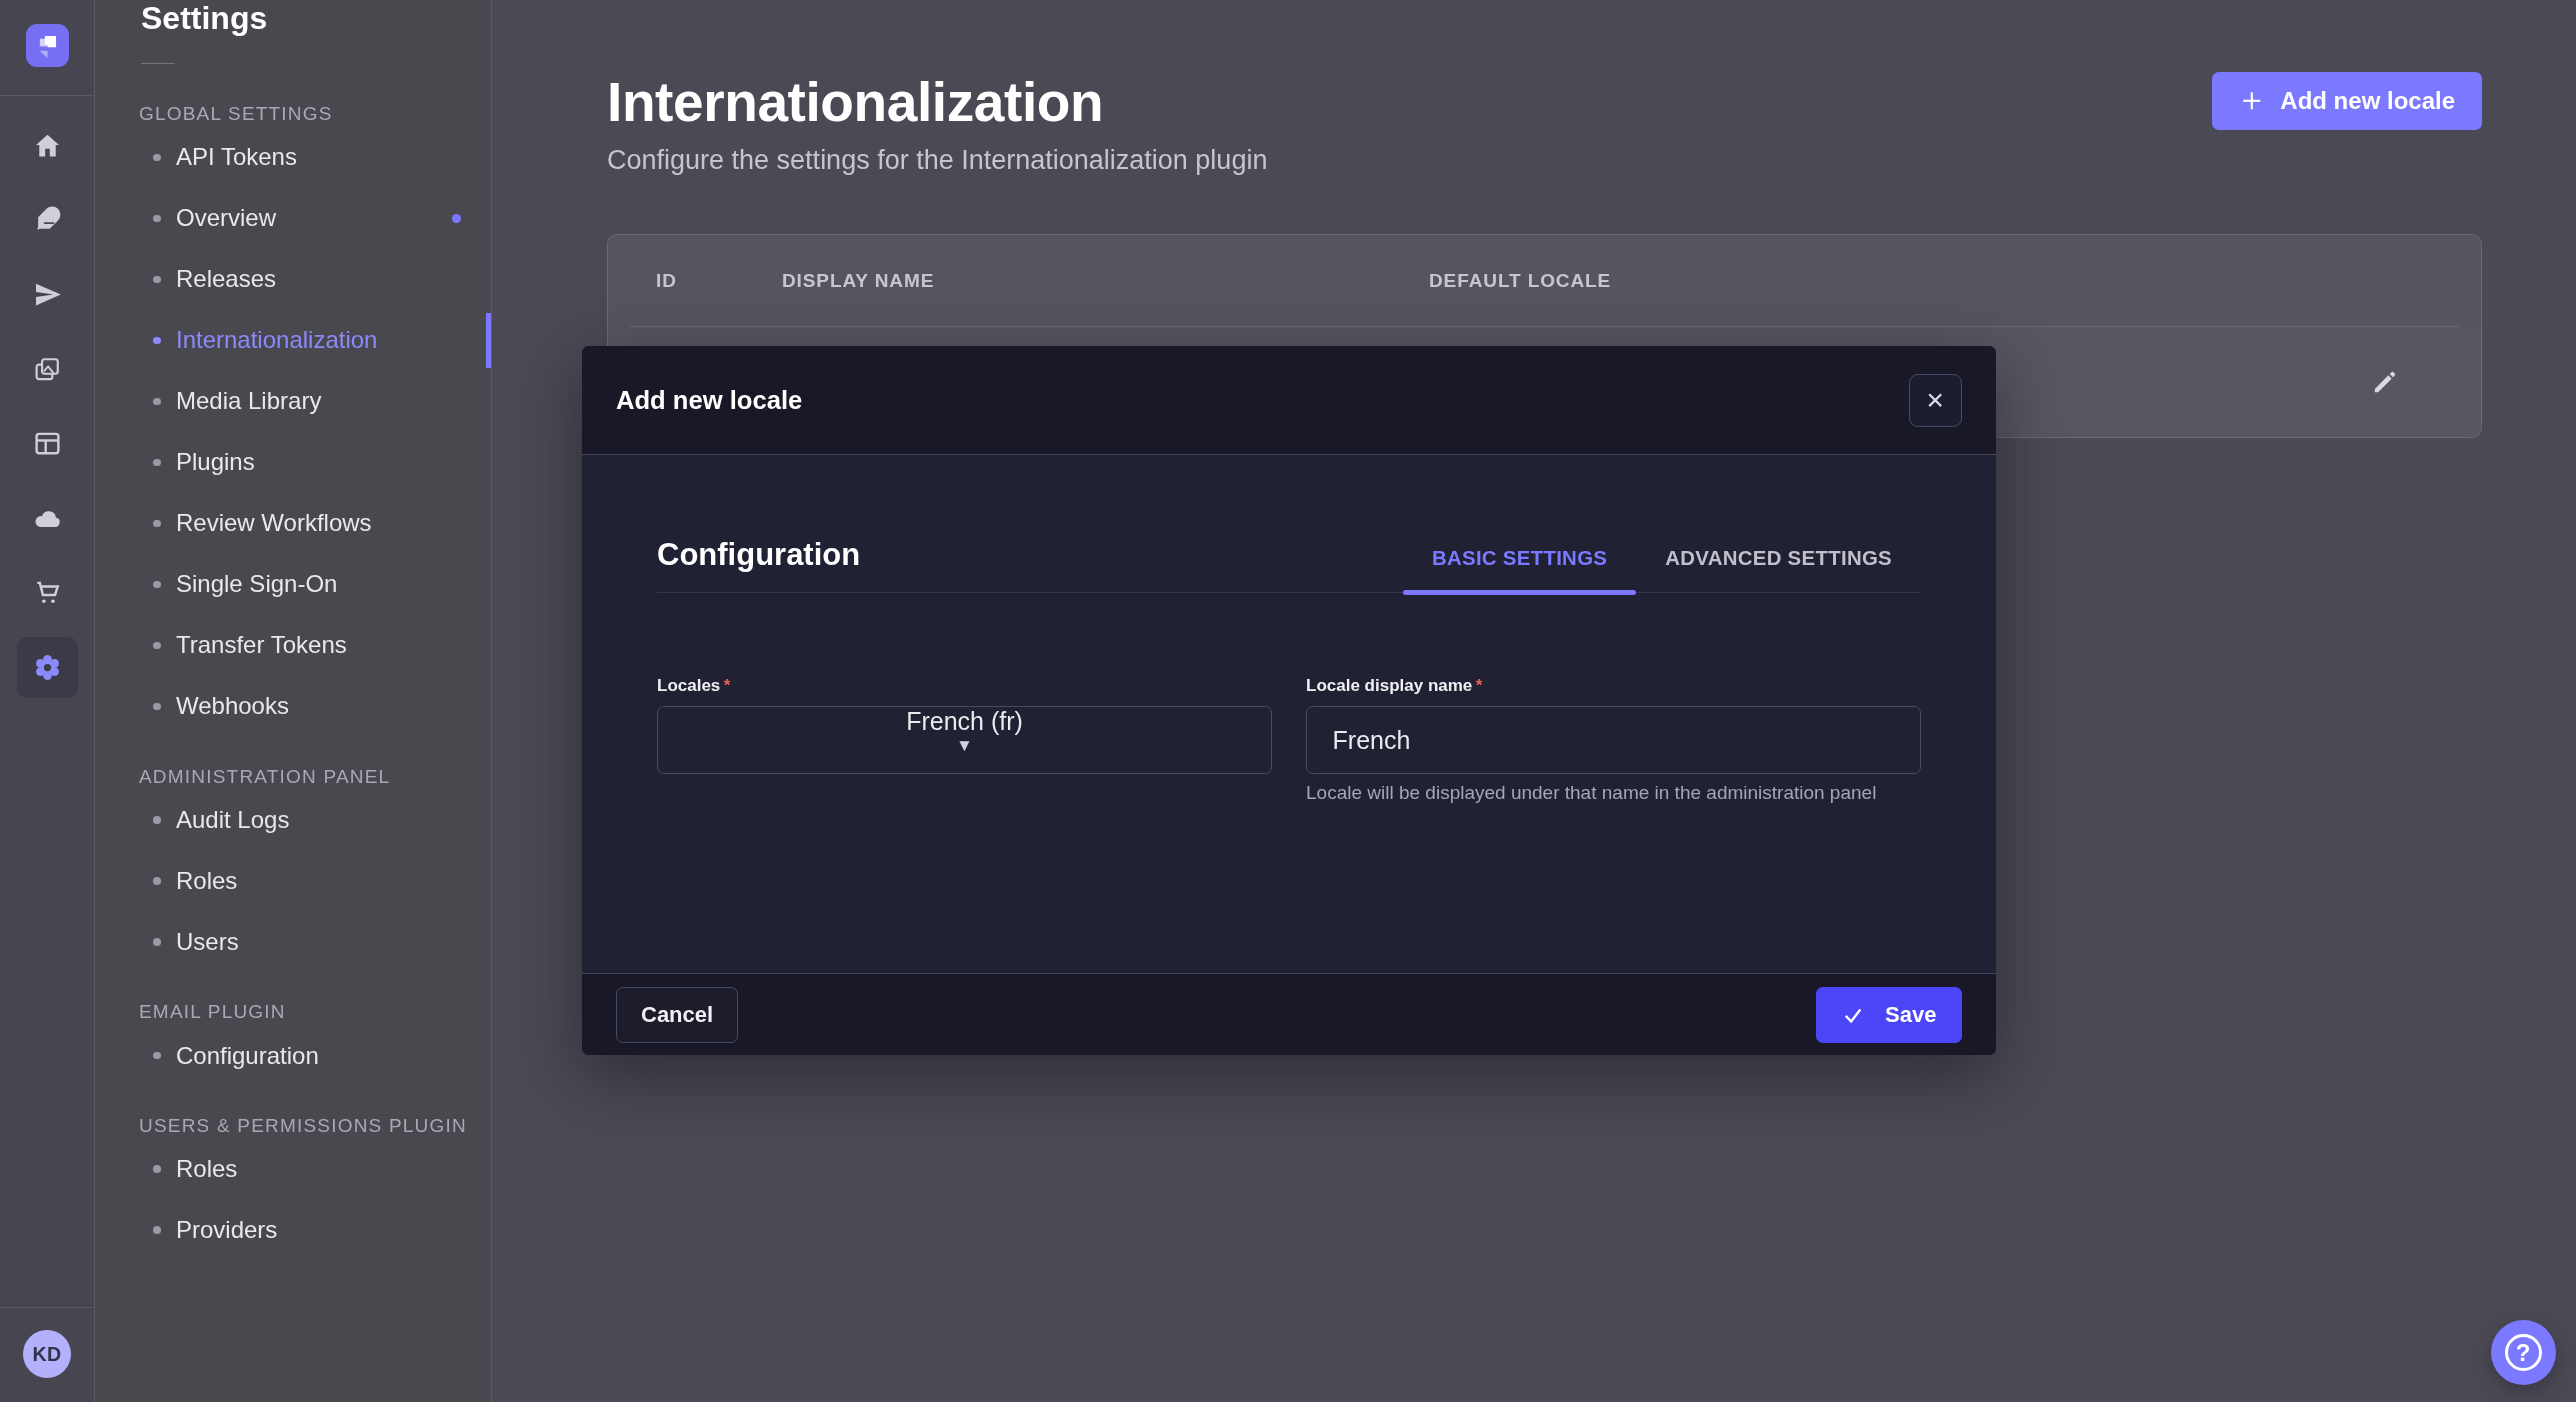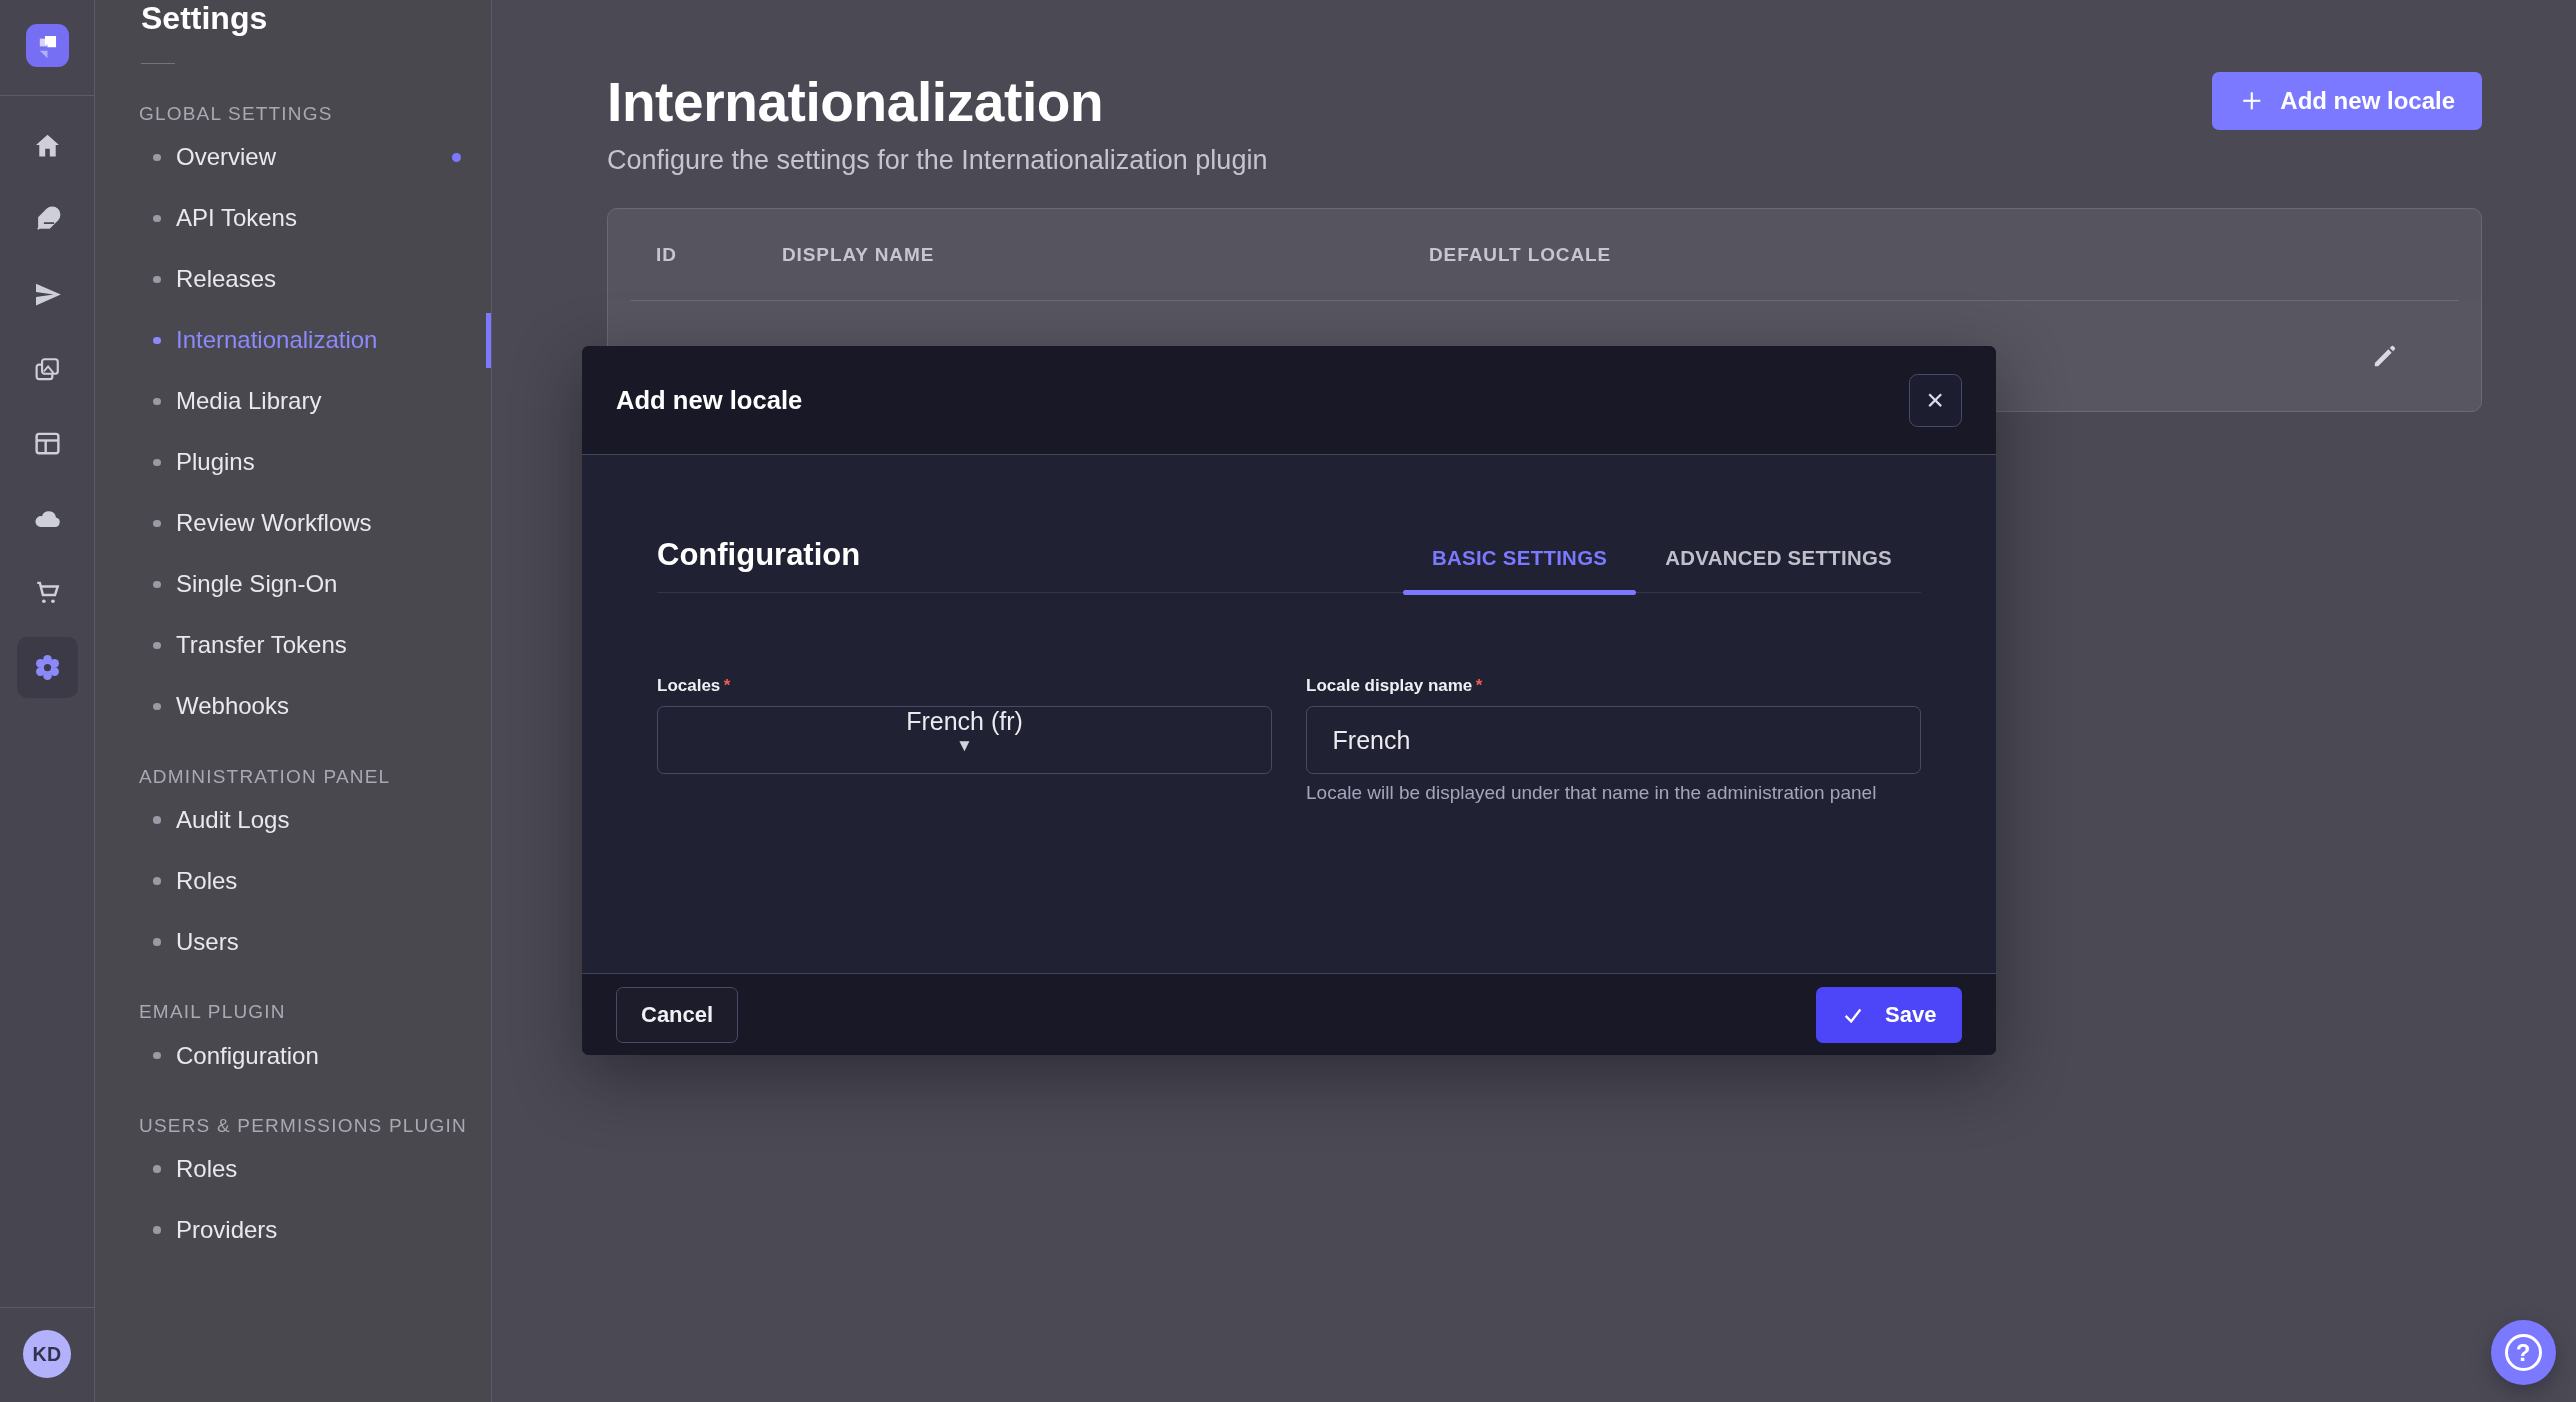--- a/index.html
+++ b/index.html
@@ -36,21 +36,21 @@
 
   
   .main { flex:1; padding:72px 94px 0 115px; position:relative; }
   .page-head { display:flex; justify-content:space-between; align-items:flex-start; }
   .page-title { font-size:55px; font-weight:700; color:#ffffff; line-height:61px; letter-spacing:-0.4px; }
   .page-subtitle { font-size:27px; color:#c6c5cd; margin-top:10.2px; line-height:34px; }
   .btn { display:flex; align-items:center; justify-content:center; border-radius:6.8px; cursor:pointer; border:none; font-family:"Liberation Sans", sans-serif; }
   .add-btn { background:#7b79ff; color:#ffffff; height:58px; padding:0 27px; font-size:24px; font-weight:700; gap:15.3px; margin-top:0; }
   .add-btn svg { width:25.6px; height:25.6px; }
 
-  .table-card { margin-top:31px; height:204px; background:#56555f; border:0.9px solid #6b6a74; border-radius:10.2px; position:relative; }
+  .table-card { margin-top:57px; height:204px; background:#56555f; border:0.9px solid #6b6a74; border-radius:10.2px; position:relative; }
   .table-head { height:91px; display:grid; grid-template-columns:126px 647px 1fr 136px; align-items:center; padding:0 48px; }
   .th { font-size:19px; font-weight:700; letter-spacing:0.9px; color:#c7c6cf; }
   .table-divider { height:0.9px; background:#6b6a74; margin:0 22px; }
   .table-row { height:110px; display:flex; align-items:center; justify-content:flex-end; padding-right:73px; background:rgba(255,255,255,0.015); border-radius:0 0 10.2px 10.2px; }
   .edit-btn { background:transparent; border:none; cursor:pointer; width:48px; height:48px; display:flex; align-items:center; justify-content:center; }
   .edit-btn svg { width:29px; height:29px; }
 
   
   .modal { position:absolute; left:582px; top:346px; width:1414px; height:709px; border-radius:6.8px; background:#212134; box-shadow:0 20.4px 68px rgba(10,10,20,.45); display:flex; flex-direction:column; overflow:hidden; }
   .modal-header { height:109px; background:#181826; border-bottom:0.9px solid #45455e; display:flex; align-items:center; justify-content:space-between; padding:0 34px; flex-shrink:0; }
@@ -159,26 +159,26 @@
     <div class="avatar">KD</div>
   </aside>
 
   <aside class="settings-nav">
     <div class="settings-title">Settings</div>
     <div class="title-rule"></div>
     <div class="nav-sections">
       <div class="section-label">GLOBAL SETTINGS</div>
       <div class="nav-item">
         <span class="bullet"></span>
+        <span class="nav-item-label">API Tokens</span>
+      </div>
+      <div class="nav-item">
+        <span class="bullet"></span>
         <span class="nav-item-label">Overview</span>
         <span class="notif-dot"></span>
-      </div>
-      <div class="nav-item">
-        <span class="bullet"></span>
-        <span class="nav-item-label">API Tokens</span>
       </div>
       <div class="nav-item">
         <span class="bullet"></span>
         <span class="nav-item-label">Releases</span>
       </div>
       <div class="nav-item active">
         <span class="bullet"></span>
         <span class="nav-item-label">Internationalization</span>
       </div>
       <div class="nav-item">

